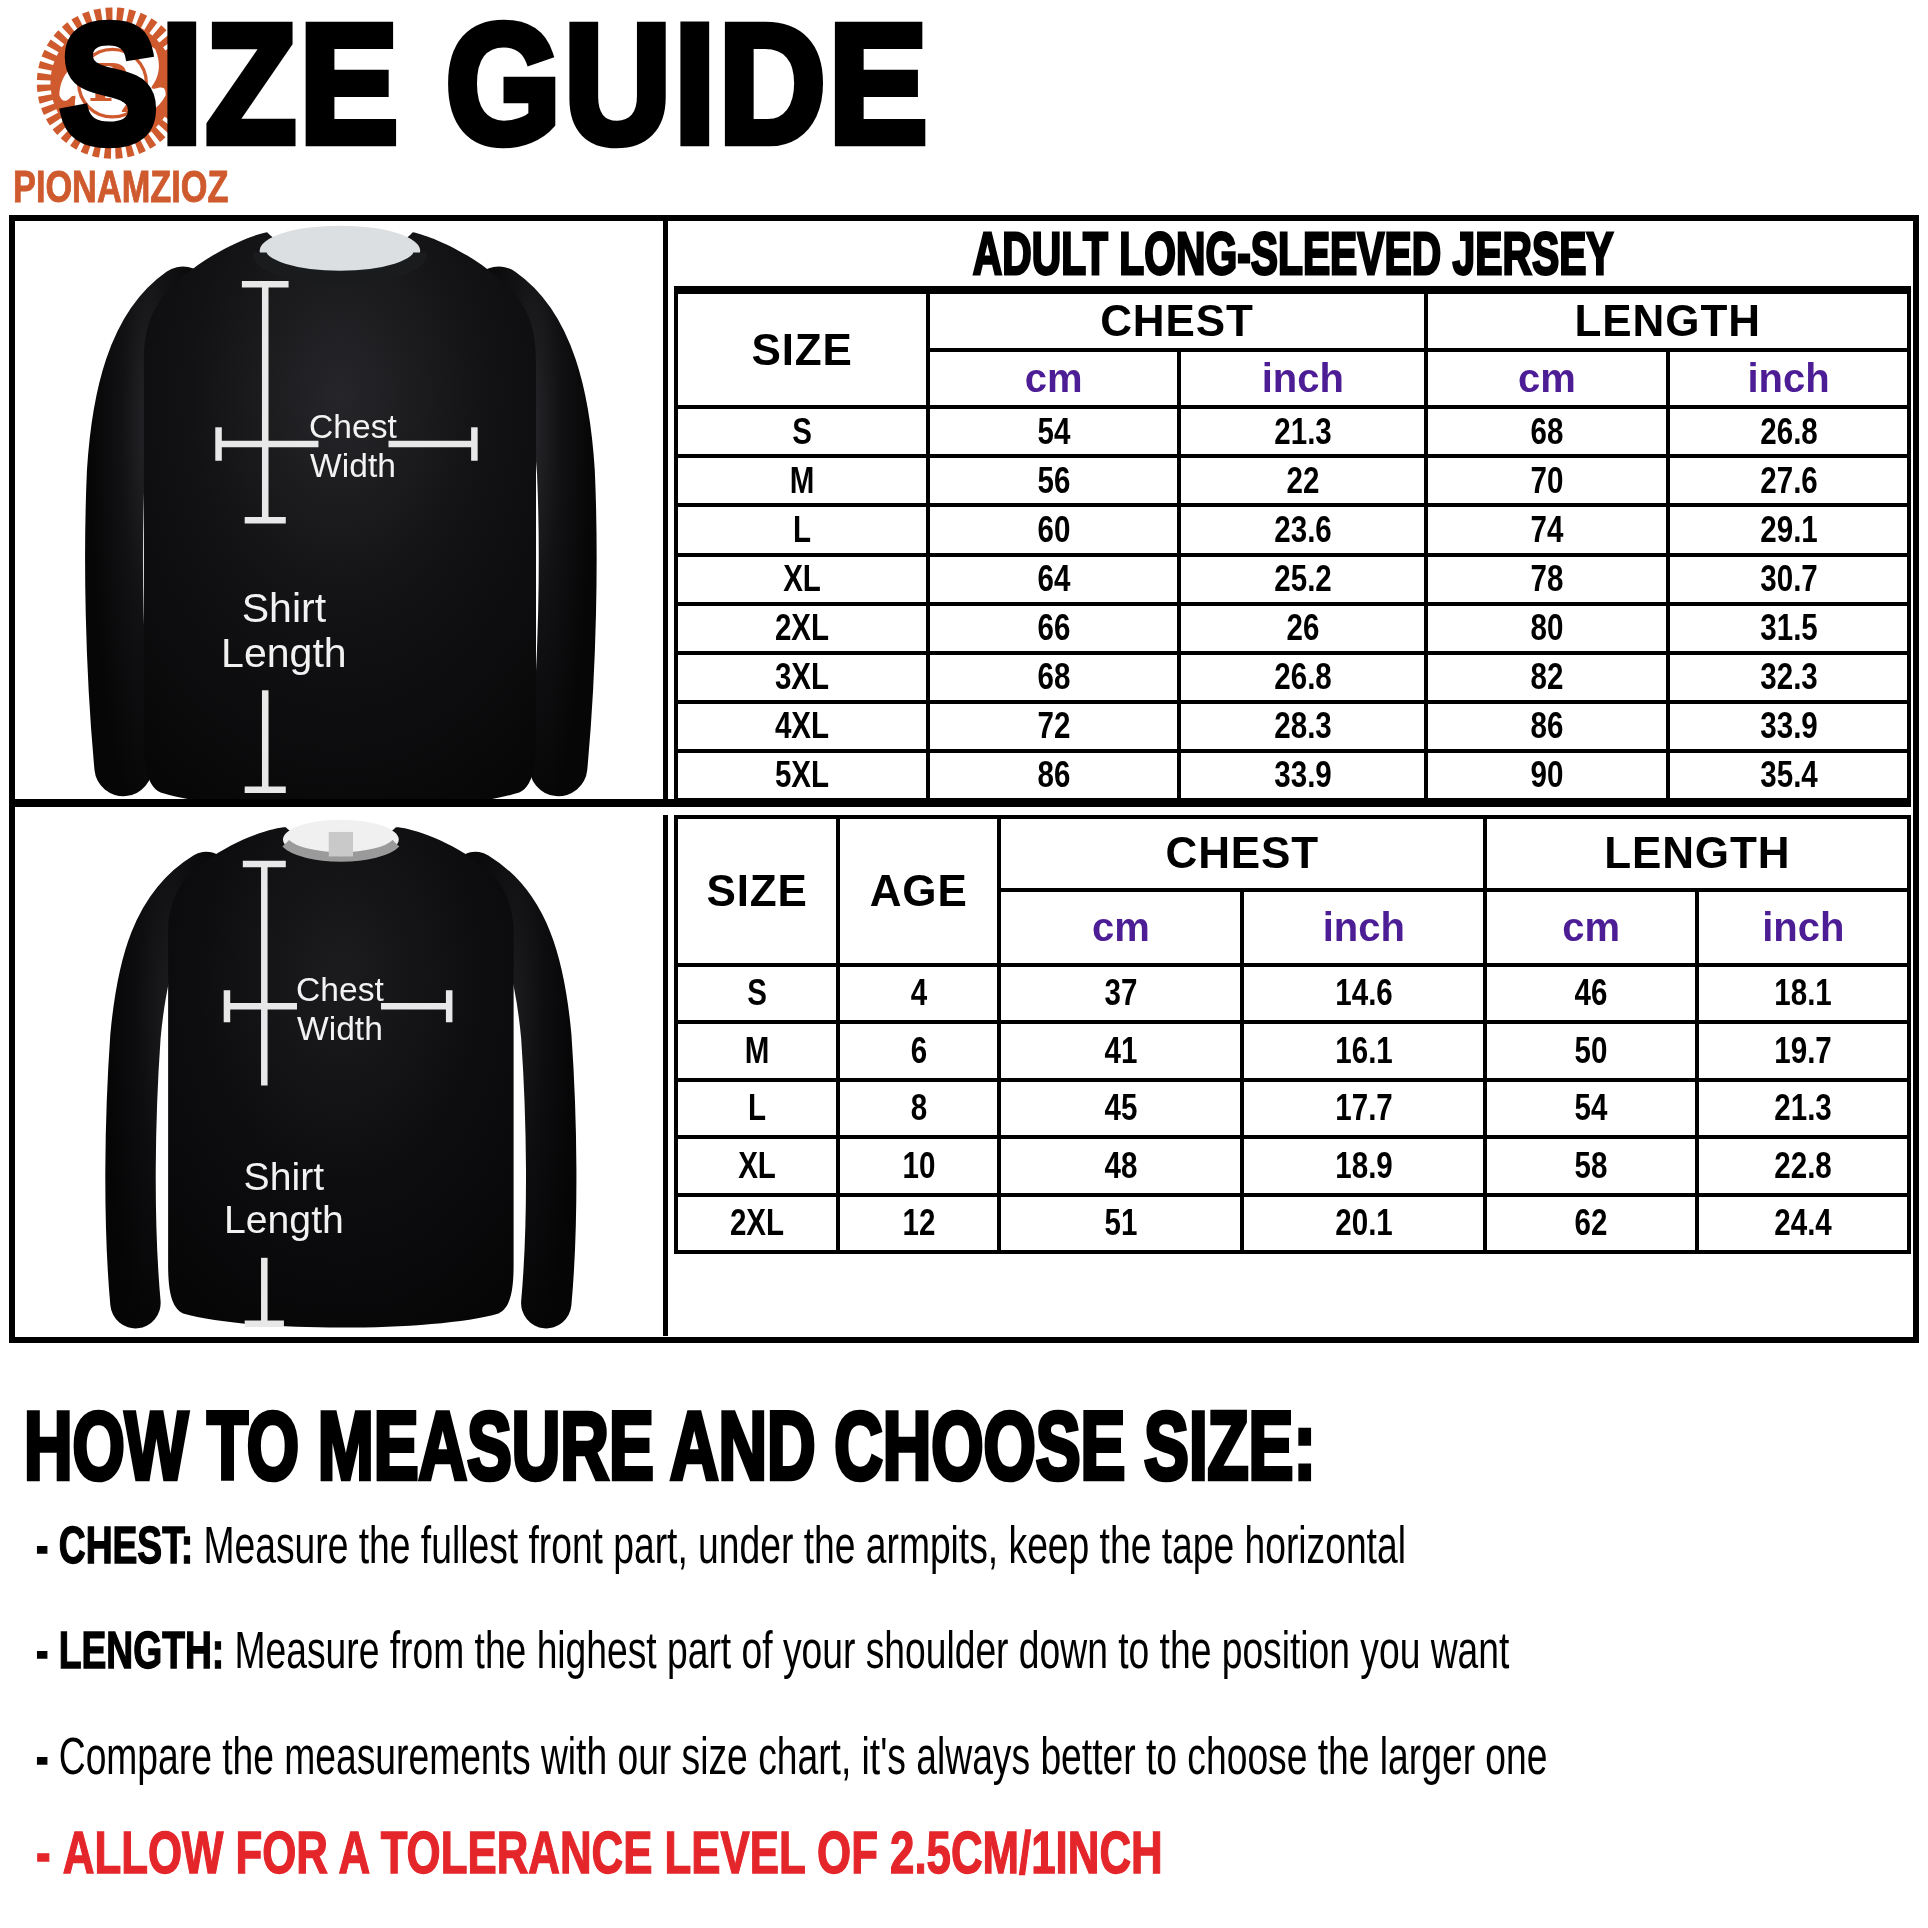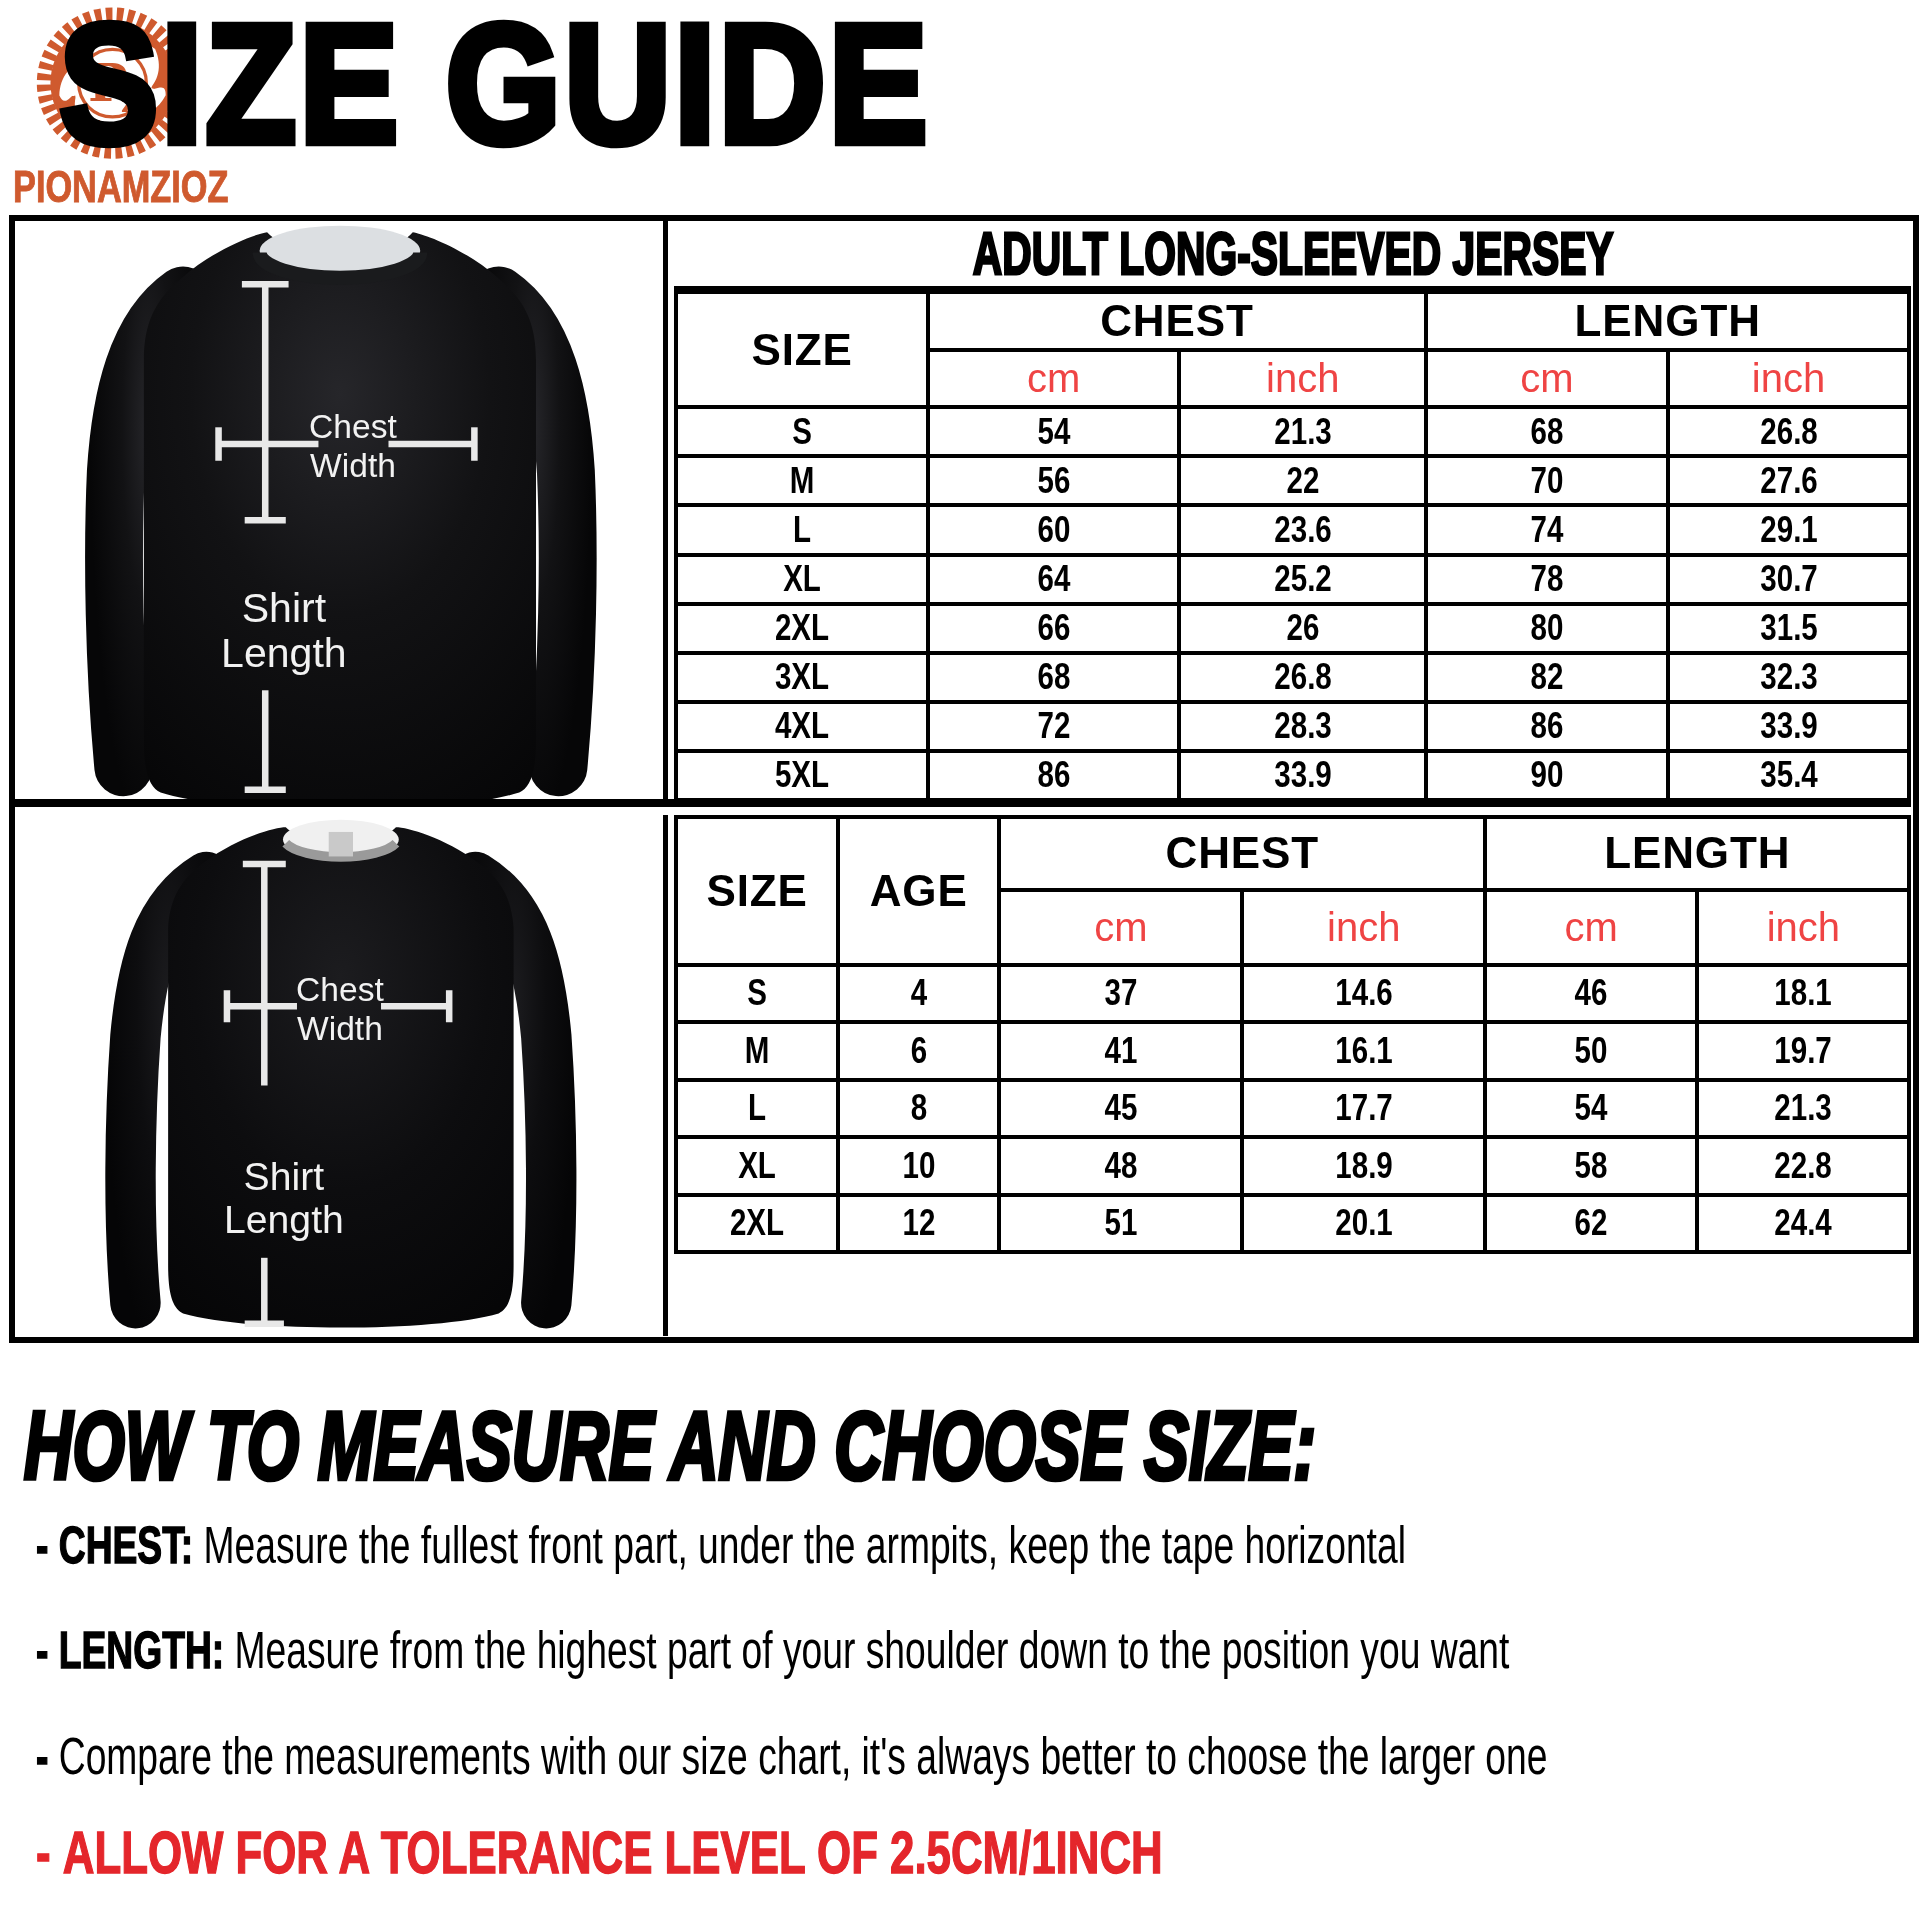--- a/index.html
+++ b/index.html
@@ -41,26 +41,26 @@
   table.size-table { width:100%; border-collapse:collapse; table-layout:fixed; }
   #adult-row table.size-table { height:512px; }
   #kid-row   table.size-table { height:439px; }
   table.size-table td { border:4.7px solid #000; text-align:center; vertical-align:middle; padding:0; }
   table.size-table tr.hrow1 { height:52px; }
   table.size-table tr.hrow2 { height:54px; }
   #kid-row table.size-table tr.hrow1 { height:58px; }
   #kid-row table.size-table tr.hrow2 { height:60px; }
 
   .hd  { font-weight:bold; font-size:44px; color:#000; letter-spacing:0.9px; }
-  .hd2 { font-weight:normal; font-size:40px; color:#ef4444; }
+  .hd2 { font-weight:bold; font-size:40px; color:#4c1d95; }
   .cxc { display:inline-block; transform:scaleX(0.82); transform-origin:50% 50%;
     font-weight:bold; font-size:36px; color:#000; white-space:nowrap; }
 
   
-  #howto-heading { position:absolute; left:23.5px; top:1397px; white-space:nowrap;font-style:italic; }
+  #howto-heading { position:absolute; left:23.5px; top:1397px; white-space:nowrap; }
   #howto-heading span { display:inline-block; font-weight:bold; font-size:96px; line-height:98px;
     color:#000; transform:scaleX(0.70); transform-origin:0 50%;
     -webkit-text-stroke:4.7px #000; white-space:nowrap; }
   .bullet { position:absolute; left:36px; white-space:nowrap; }
   .bullet .inner { display:inline-block; transform:scaleX(0.73); transform-origin:0 50%;
     font-size:51px; line-height:56px; color:#000; white-space:nowrap; }
   .bullet .b-label { font-weight:bold; -webkit-text-stroke:1.4px #000; }
   .bullet .b-text  { font-weight:normal; }
   #bullet-0 { top:1518px; } #bullet-1 { top:1623px; } #bullet-2 { top:1729px; }
   #bullet-3 { top:1825px; }

